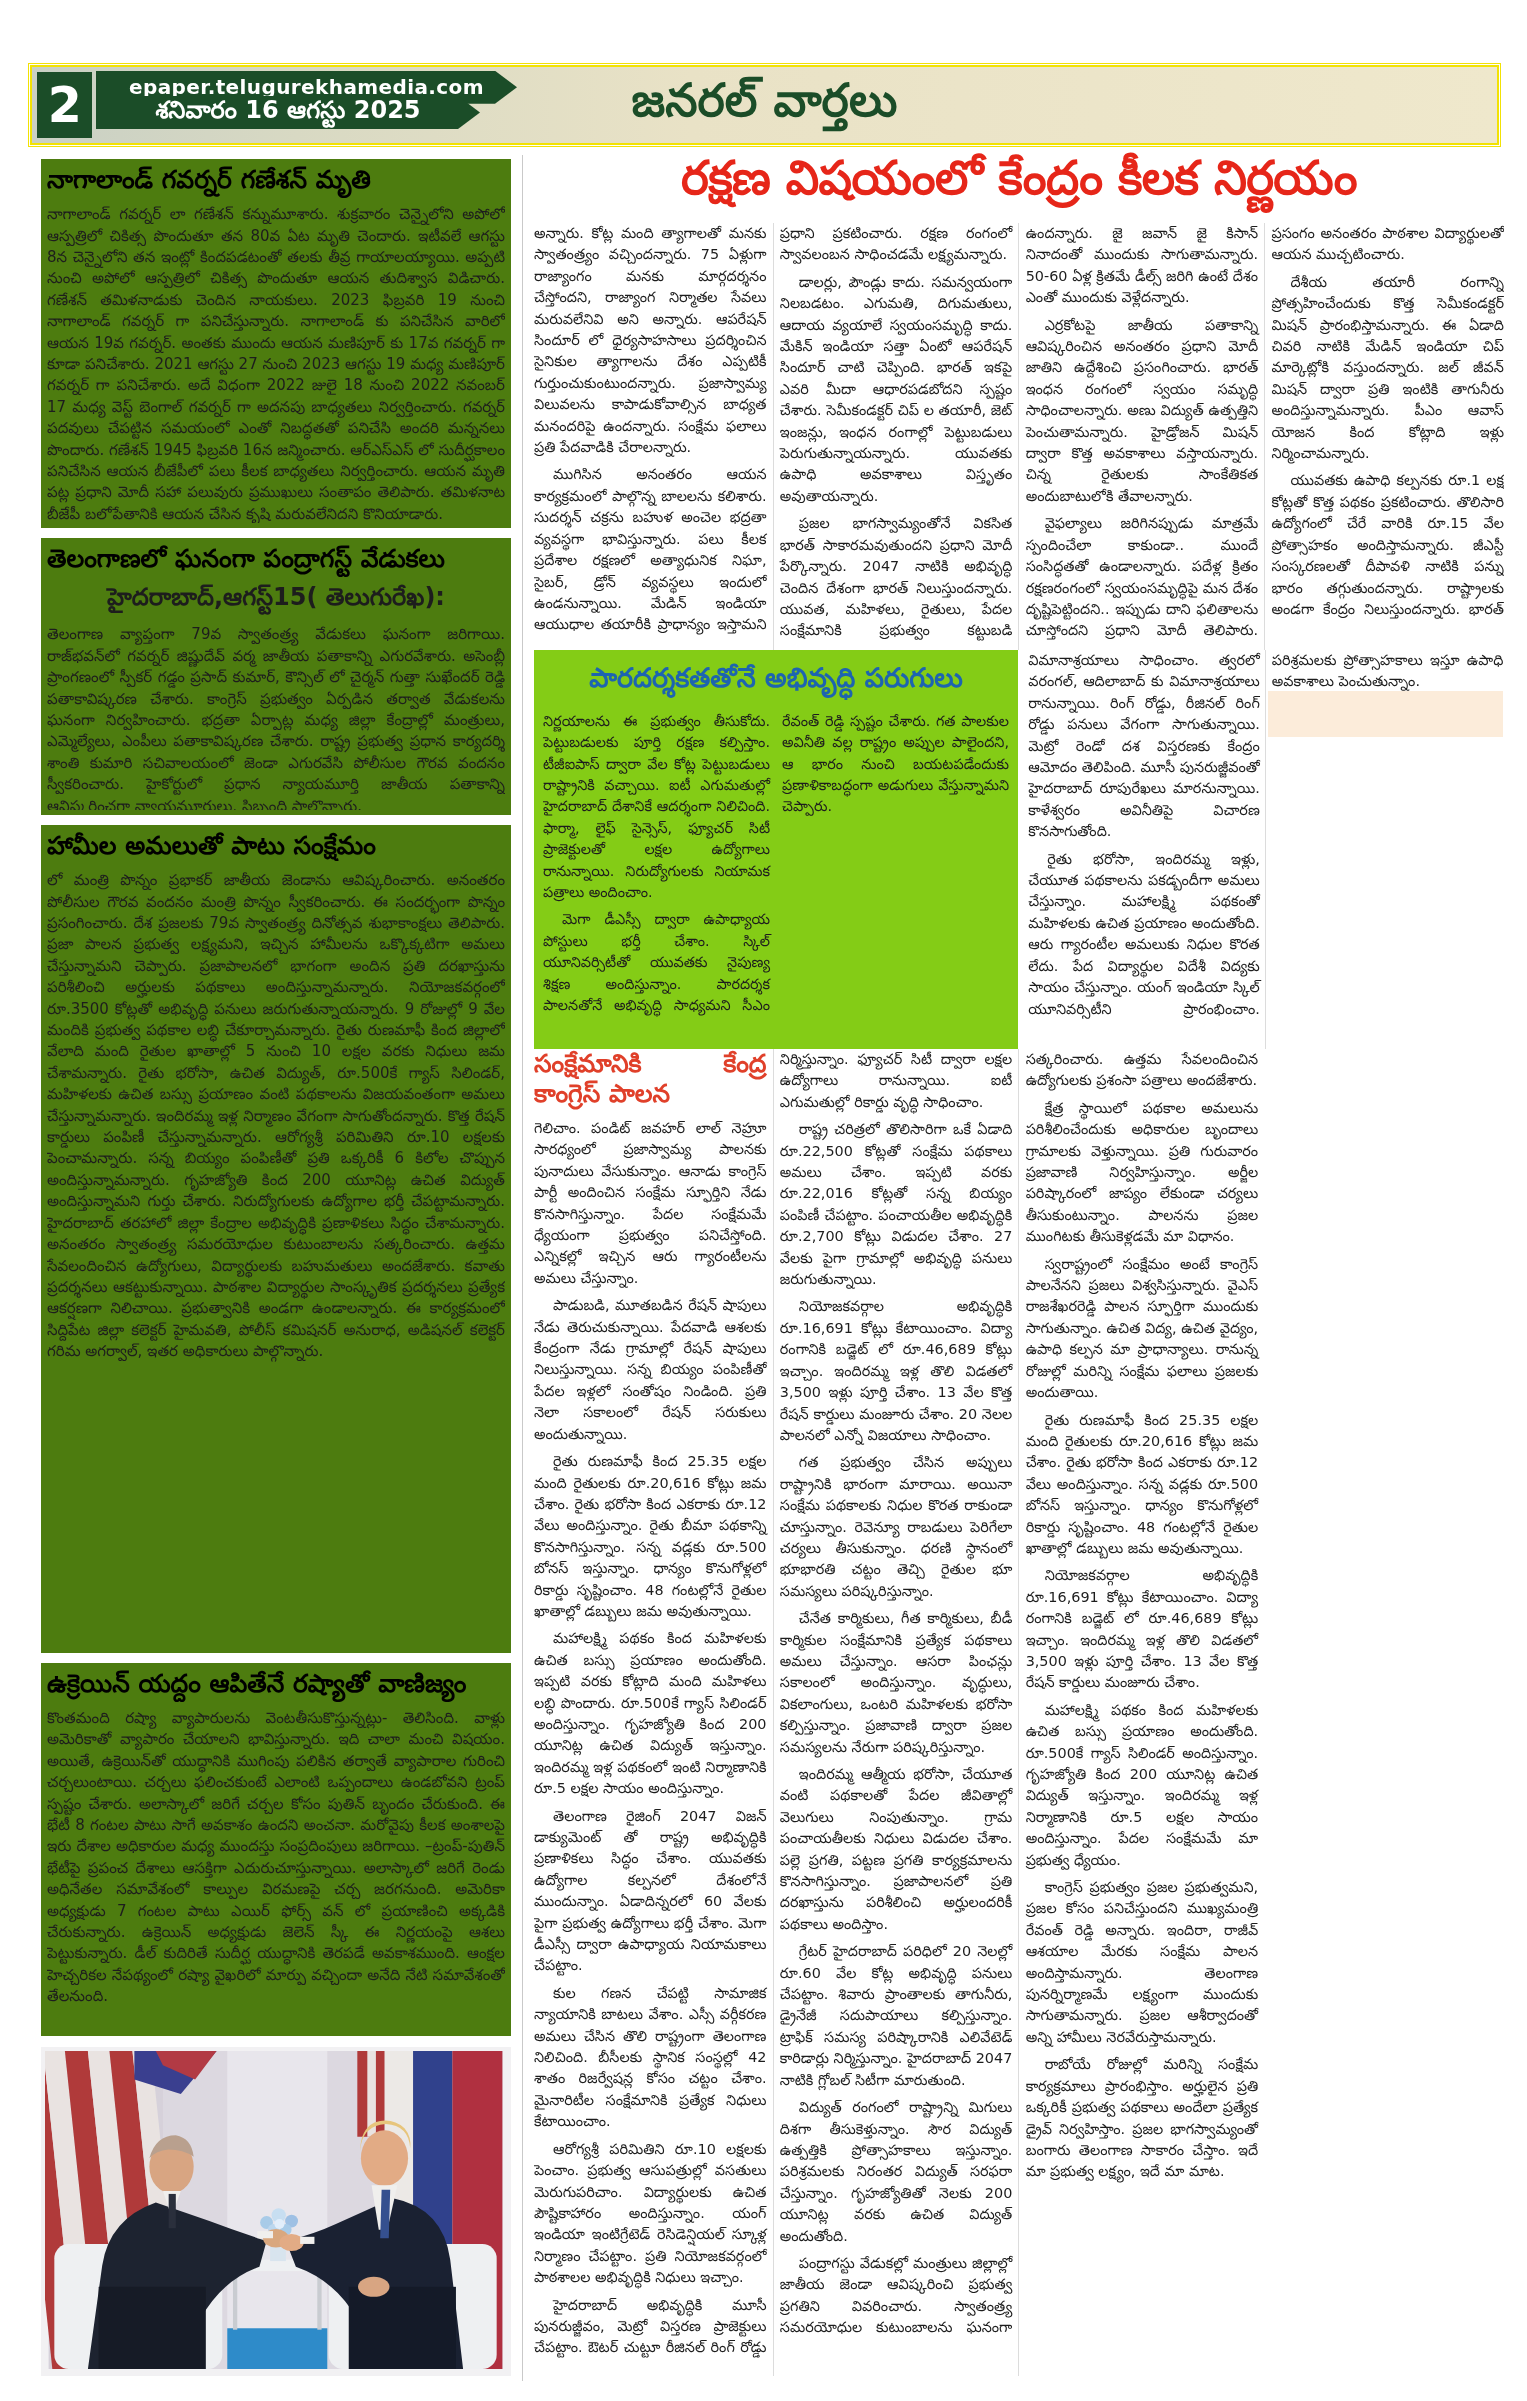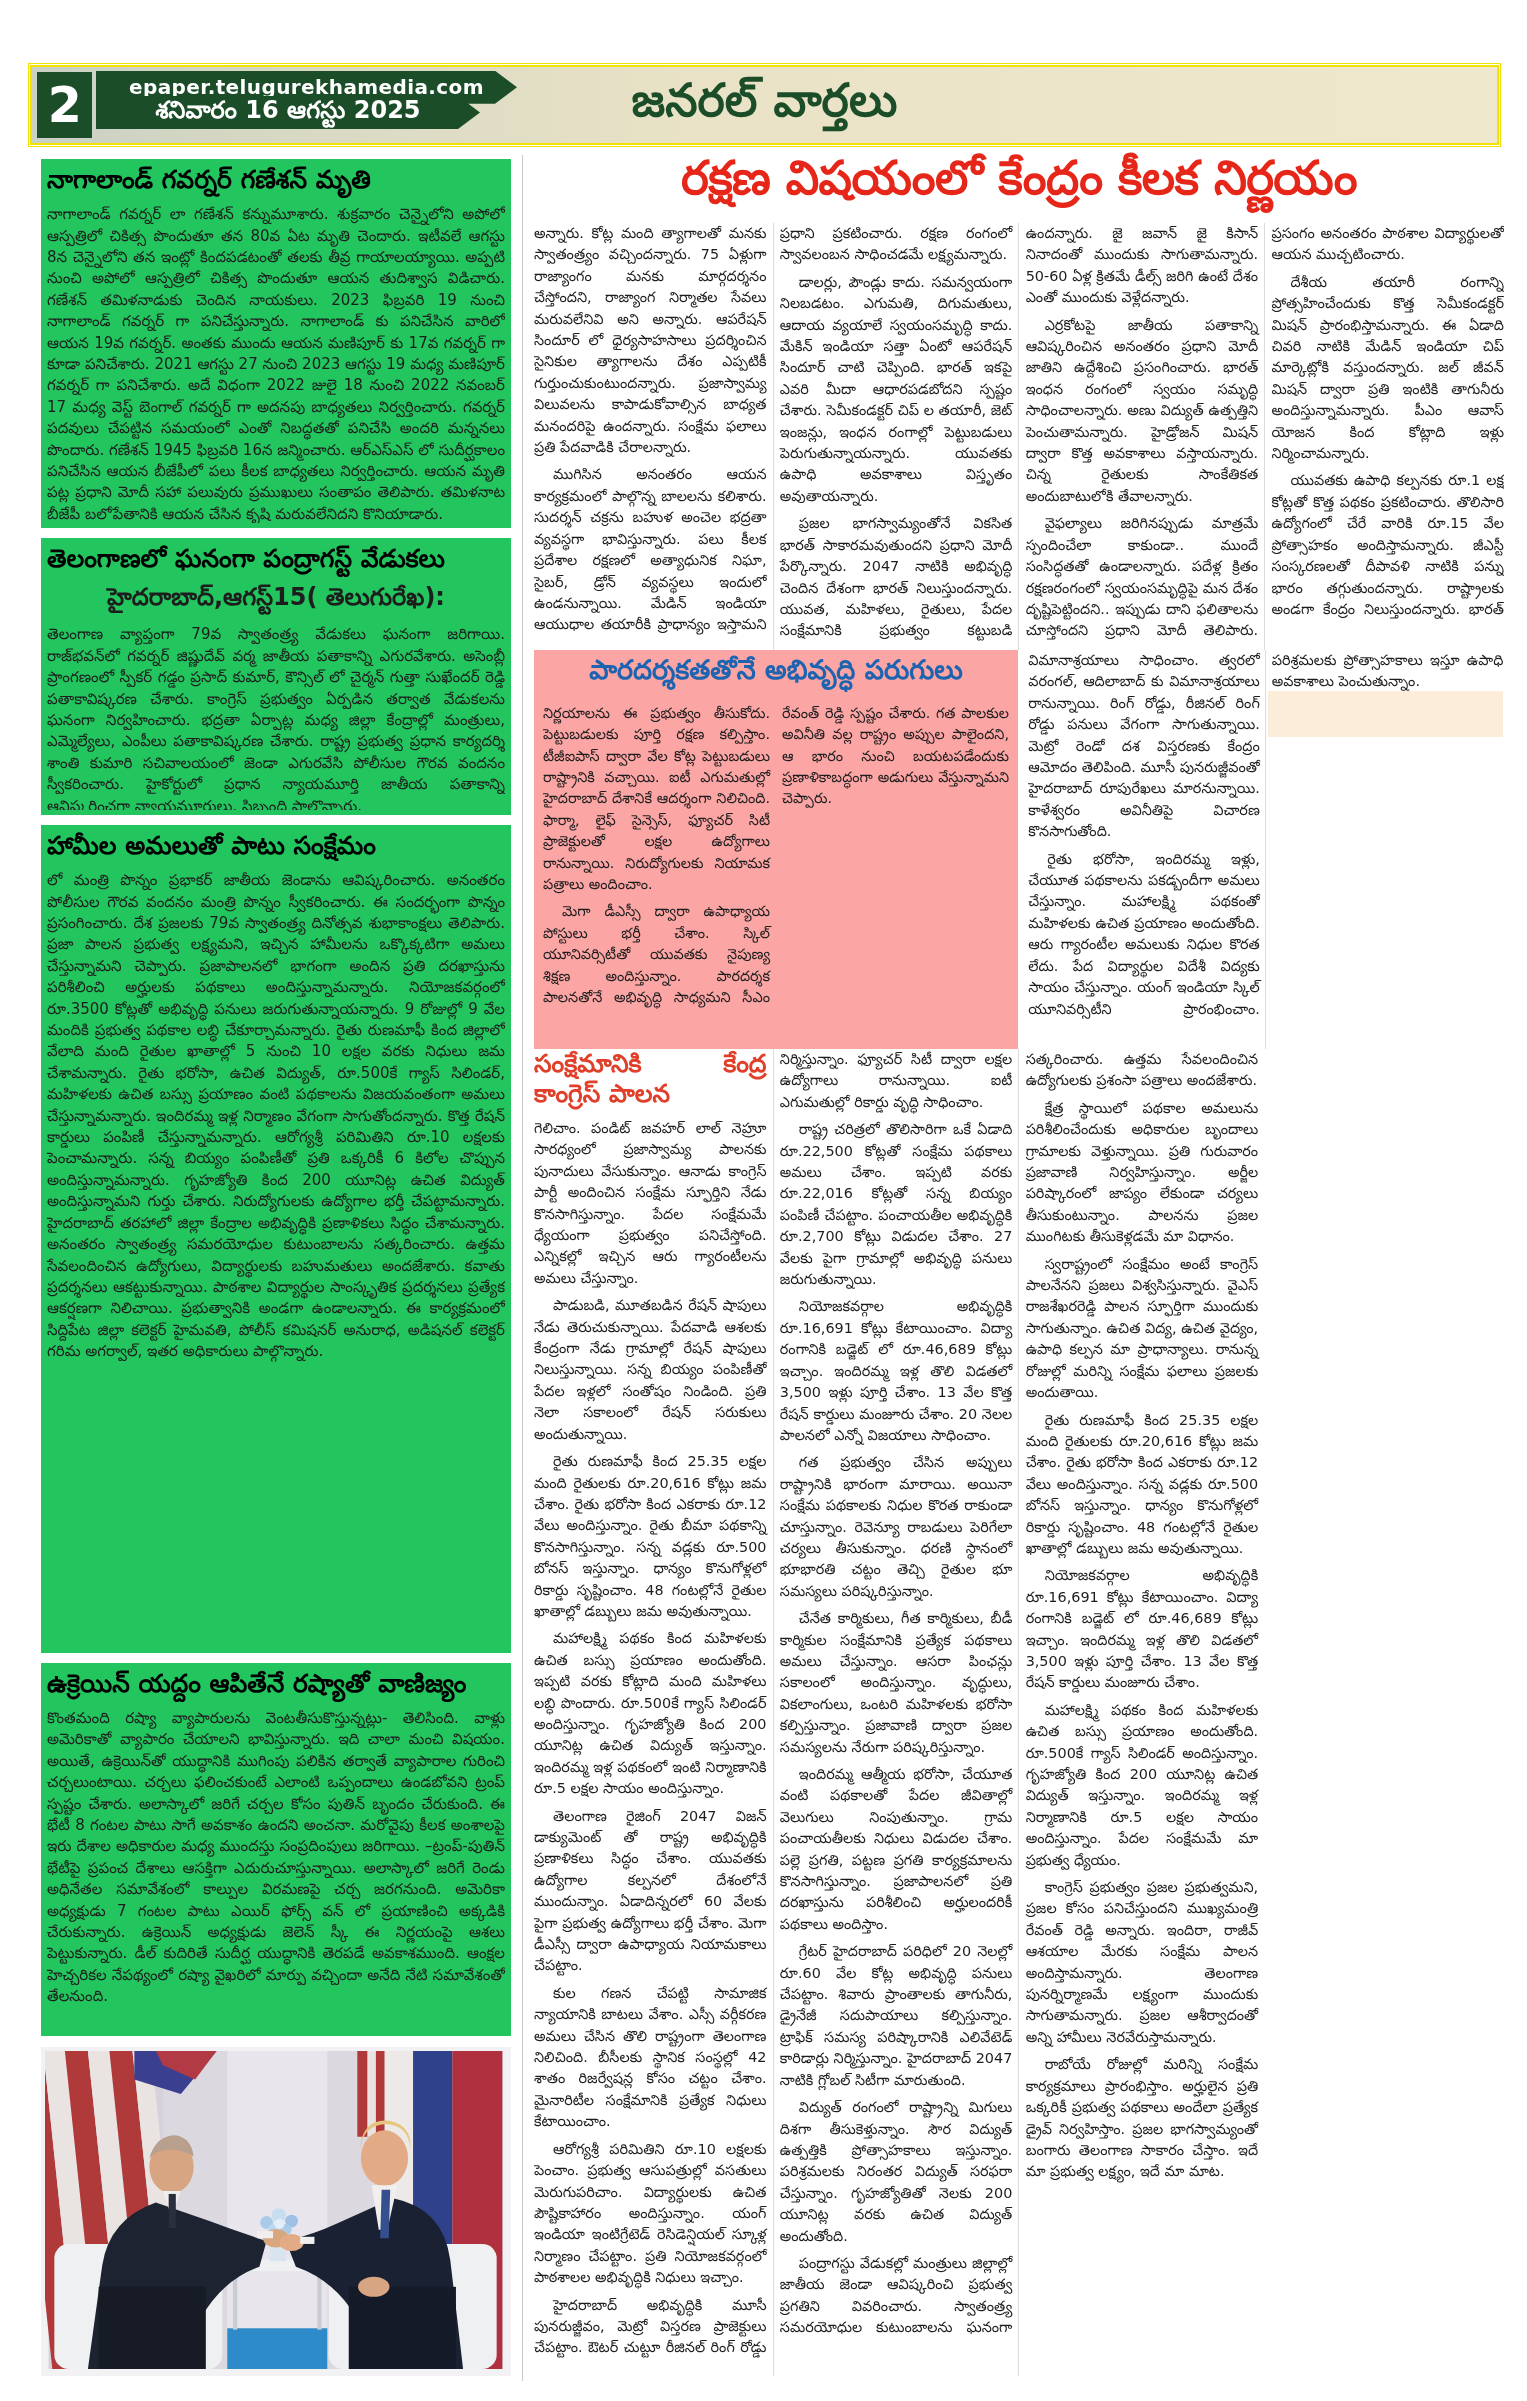--- a/index.html
+++ b/index.html
@@ -22,40 +22,40 @@
     color:#1b4d28;font-size:46px;font-weight:800;white-space:nowrap;}
   .brand{position:absolute;right:6px;top:3.7px;bottom:3.7px;width:296px;background:#f3ea00;
     border:1.5px solid #fff;display:flex;align-items:center;justify-content:center;box-sizing:border-box;}
   .brand .brand-text{color:#2431b5;font-size:41px;font-weight:800;
     border-bottom:5.2px solid #2431b5;line-height:1.05;padding:0 4.4px 3px 4.4px;
     text-shadow:0.7px 0.7px 0 #10197a;}
   .brand .nib{color:#2431b5;font-size:22px;margin-left:-10.3px;margin-top:33px;}
 
   
   .leftcol{position:absolute;left:41px;top:159px;width:470px;}
-  .story{background:#22c55e;margin-bottom:10.3px;padding:4.4px 6px;box-sizing:border-box;}
+  .story{background:#4d7c0f;margin-bottom:10.3px;padding:4.4px 6px;box-sizing:border-box;}
   .story h2{margin:3px 0 9px 0;font-size:25px;line-height:1.15;color:#000;font-weight:800;}
   .story .dateline{text-align:center;font-weight:700;font-size:24px;margin:1.5px 0 7.4px 0;}
   .story .body{font-size:15px;line-height:21.4px;text-align:justify;overflow:hidden;}
   .s1 .body{height:319px;}
   .s2 .body{height:186px;}
   .s3 .body{height:778px;}
   .s4 .body{height:324px;}
   .photo-wrap{margin-top:7.4px;background:#f2f1f3;padding:4.4px;box-sizing:border-box;width:470px;}
 
   
   .vrule{position:absolute;left:522px;top:155px;width:0.7px;height:2226px;background:#c9c9c9;}
   .main{position:absolute;left:534px;top:152px;width:970px;}
   .headline{color:#e62619;font-size:47px;font-weight:800;text-align:center;
     line-height:1.1;height:68px;overflow:hidden;letter-spacing:-0.7px;}
   .cols4{column-count:4;column-gap:13.3px;column-rule:0.7px solid #dcdcdc;column-fill:auto;
     font-size:14.4px;line-height:21.4px;text-align:justify;overflow:hidden;}
   .secA{height:427px;margin-top:3px;}
   .secB{height:399px;display:flex;gap:10.3px;margin-top:0;}
-  .boxL{width:484px;background:#fca5a5;padding:0 9px;box-sizing:border-box;}
+  .boxL{width:484px;background:#84cc16;padding:8px 9px;box-sizing:border-box;}
   .boxL h3{margin:4.4px 0 10.3px 0;color:#1d64b0;font-size:27px;font-weight:800;text-align:center;}
   .boxL .cols2{column-count:2;column-gap:12px;column-fill:auto;height:324px;
     font-size:14.4px;line-height:21.4px;text-align:justify;overflow:hidden;}
   .boxR{width:475px;position:relative;}
   .boxR::before{content:"";position:absolute;right:0;top:41px;width:235px;height:46px;
     background:#fcecda;z-index:0;}
   .boxR .cols2{column-count:2;column-gap:12px;column-rule:0.7px solid #dcdcdc;column-fill:auto;
     height:399px;font-size:14.4px;line-height:21.4px;text-align:justify;overflow:hidden;
     position:relative;z-index:1;}
   .secC{height:1327px;margin-top:0;}

